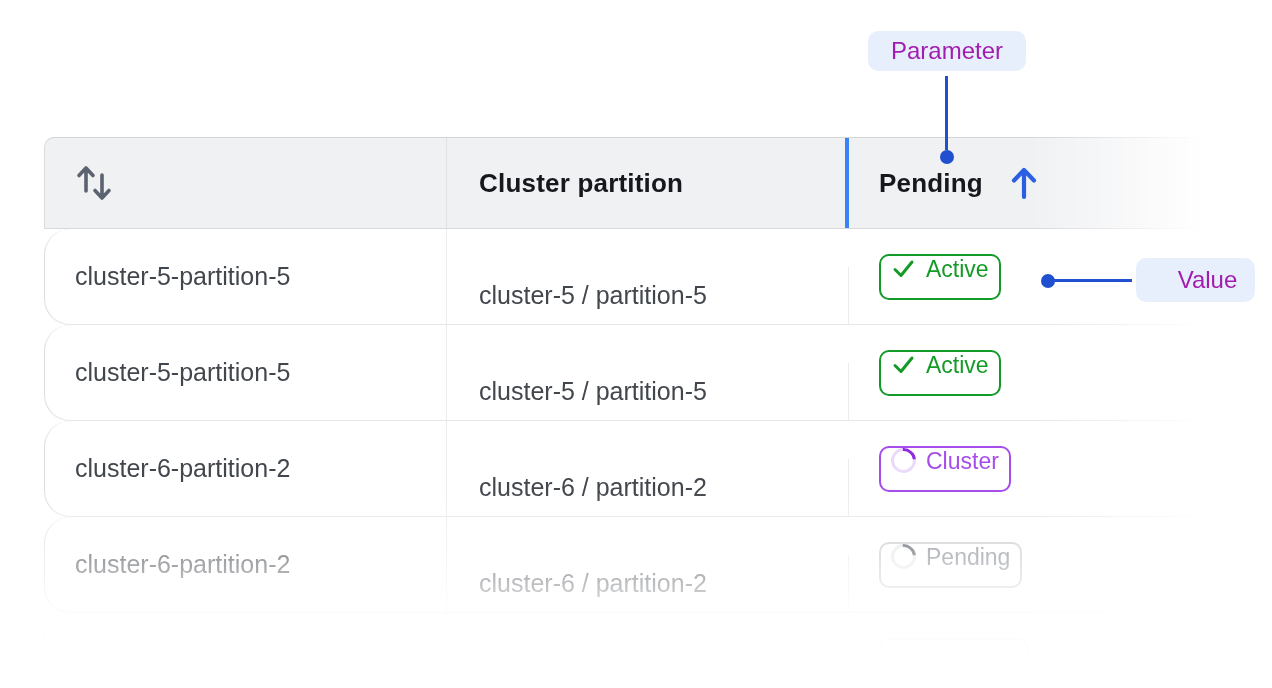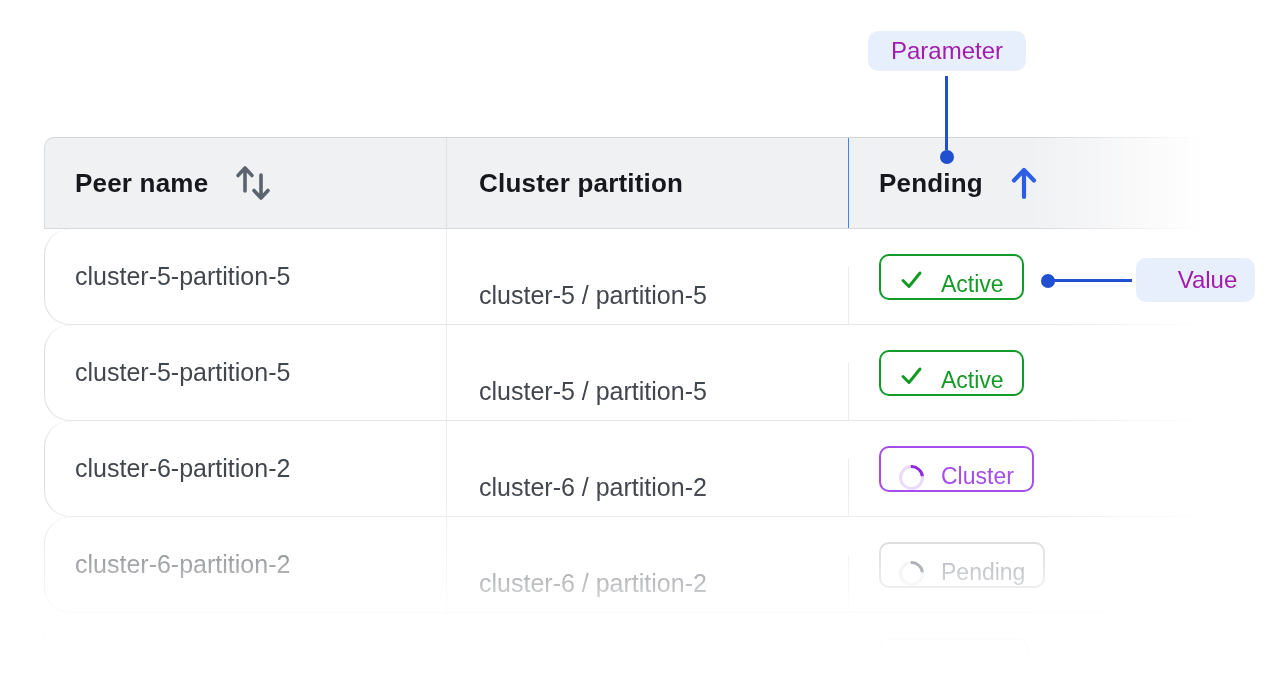--- a/index.html
+++ b/index.html
@@ -14,39 +14,39 @@
     display:flex; height:92px; background:#f0f1f3; box-sizing:border-box;
     border-top:1px solid #d2d4d8; border-left:1px solid #d9dbde;
     border-bottom:1px solid #d8d9dc; border-top-left-radius:10px;
   }
   .th {
     display:flex; align-items:center; gap:26px; padding-left:30px;
     box-sizing:border-box; font-size:26px; font-weight:700; color:#16181d;
     letter-spacing:0.2px;
   }
   .th.col1 { width:402px; border-right:1px solid #e0e1e5; }
-  .th.col2 { width:402px; border-right:1px solid #3b82f6; padding-left:32px; }
+  .th.col2 { width:402px; border-right:4px solid #3b82f6; padding-left:32px; }
   .th.col3 { flex:1; }
 
   .row {
     display:flex; height:96px; box-sizing:border-box;
     border-bottom:1px solid #e5e6e9; border-left:1px solid #dcdee1;border-radius:26px;
   }
   .cell {
     display:flex; align-items:center; padding-left:30px; box-sizing:border-box;
     font-size:25px; color:#42474e;
   }
   .cell.col1 { width:402px; border-right:1px solid #ebecee; }
   .cell.col2 { width:402px; border-right:1px solid #ebecee; padding-left:32px;margin-top:38px; }
   .cell.col3 { flex:1; }
 
   
   .badge {
-    display:inline-flex; align-items:flex-end; gap:17px; height:46px;
-    padding:0 18px; border:2px solid; border-radius:10px;
+    display:inline-flex; align-items:flex-start; gap:10px; height:46px;
+    padding:0 10px; border:2px solid; border-radius:10px;
     font-size:23px; font-weight:500; box-sizing:border-box; background:#fff;
   }
   .badge--active   { color:#149a26; border-color:#149a26; }
   .badge--starting { color:#a64ceb; border-color:#a64ceb; }
   .badge--pending  { color:#80868f; border-color:#c7cacd; }
   .badge--ghost    { border-color:#d6d8db; width:150px; }
 
   .spinner {
     width:25px; height:25px; border-radius:50%;
     border:3.5px solid; transform:rotate(40deg); box-sizing:border-box;
@@ -84,21 +84,20 @@
   .sort-icon { display:inline-flex; }
 </style>
 </head>
 <body>
 
 <div class="stage">
 
   <div class="table">
     <div class="thead">
       <div class="th col1">
-        <span>Peer name</span>
         <span class="sort-icon">
           <svg width="38" height="42" viewBox="0 0 38 42" fill="none">
             <path d="M11 29 V7 M4 13.5 L11 6 L18 13.5" stroke="#5c6370" stroke-width="3.6" stroke-linecap="round" stroke-linejoin="round"></path>
             <path d="M27 13 V35 M20 28.5 L27 36 L34 28.5" stroke="#5c6370" stroke-width="3.6" stroke-linecap="round" stroke-linejoin="round"></path>
           </svg>
         </span>
       </div>
       <div class="th col2">
         <span>Cluster partition</span>
       </div>

